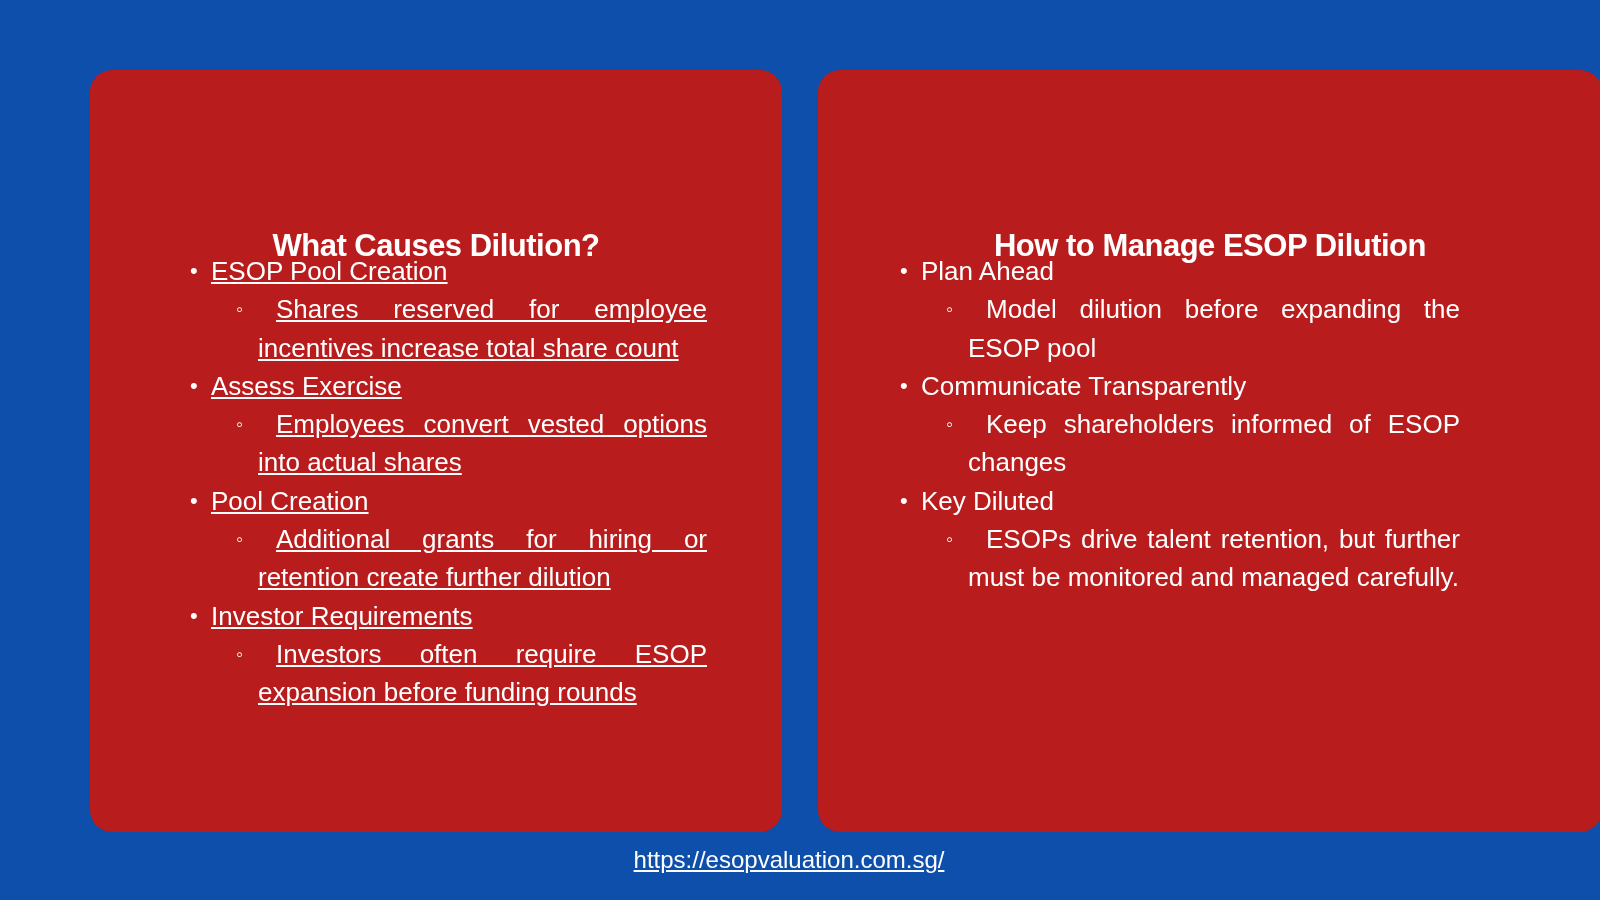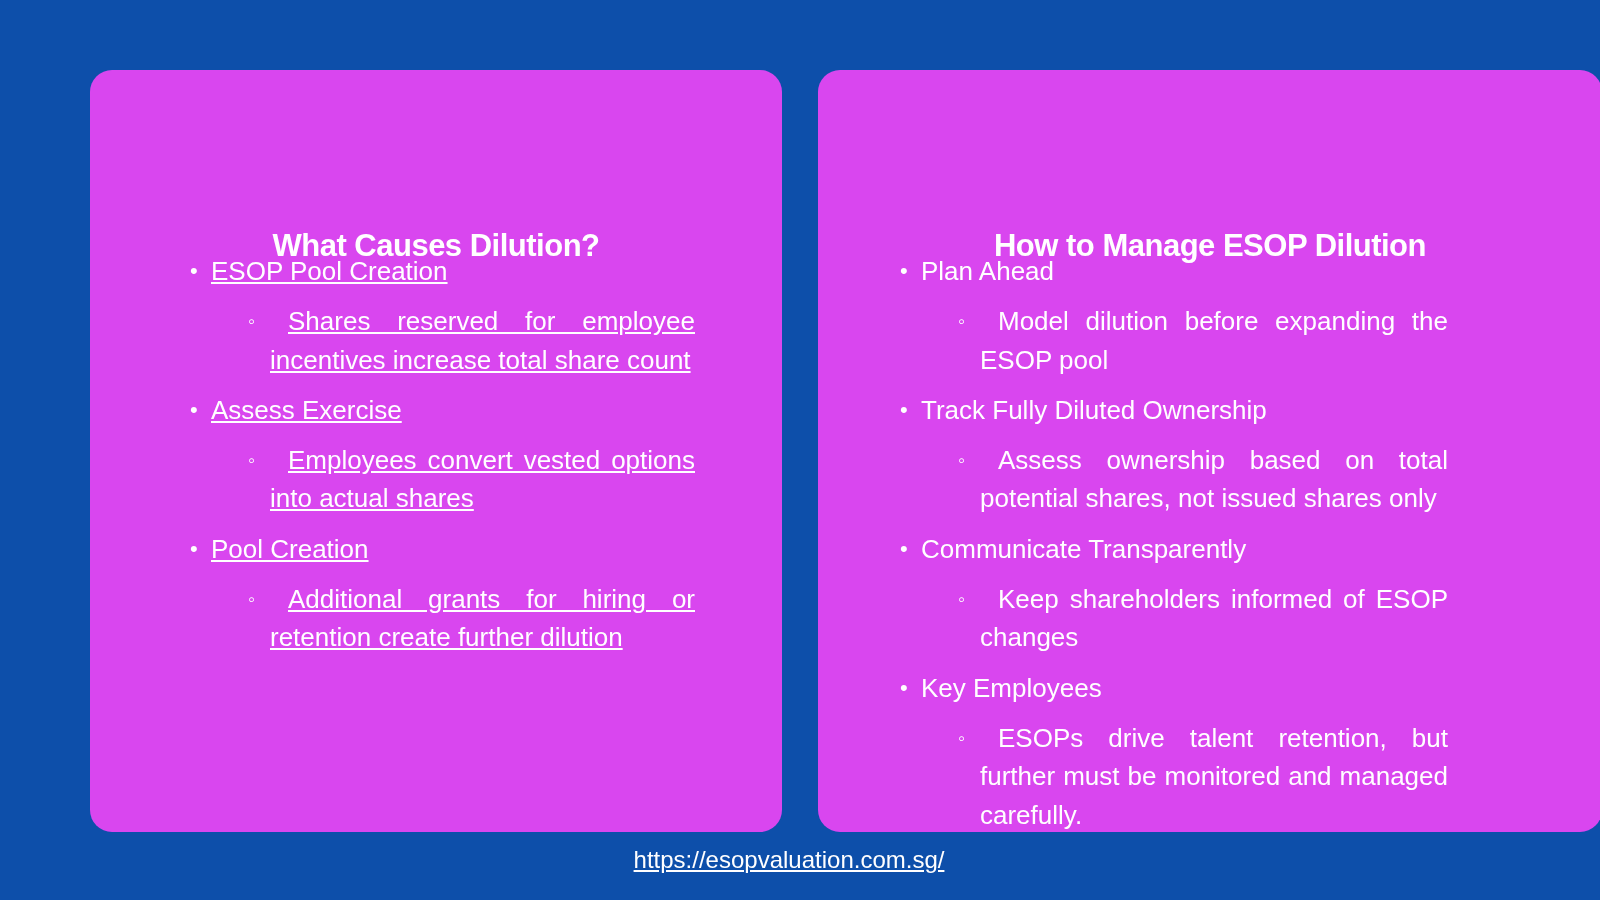--- a/index.html
+++ b/index.html
@@ -5,41 +5,41 @@
   html, body { margin:0; padding:0; }
   body {
     width:1600px; height:900px; overflow:hidden;
     background:#0d4faa;
     font-family:"Liberation Sans", sans-serif;
     color:#ffffff;
     position:relative;
   }
   .card {
     position:absolute; top:70px; height:762px;
-    background:#d946ef; border-radius:22px;
+    background:#b91c1c; border-radius:22px;
     box-sizing:border-box;
   }
   .card.left { left:90px; width:692px; }
   .card.right { left:818px; width:784px; }
   .card-title {
     position:absolute; top:158px; left:0; right:0;
     text-align:center; font-weight:bold; font-size:31px;
     letter-spacing:-0.5px;
   }
   ul.main {
     position:absolute; top:182px; margin:0; padding:0; list-style:none;
     font-size:26px; line-height:38.3px;
   }
   .card.left ul.main { left:100px; width:517px;text-decoration:underline; }
   .card.right ul.main { left:82px; width:560px; }
   ul.main > li { position:relative; padding-left:21px; }
   ul.main > li::before {
     content:"•"; position:absolute; left:0; top:0; font-size:22px;
   }
-  ul.sub { margin:12px; padding:0 0 0 47px; list-style:none; }
+  ul.sub { margin:0; padding:0 0 0 47px; list-style:none; }
   ul.sub > li { position:relative; text-align:justify; text-indent:18px; }
   ul.sub > li::before {
     content:"◦"; position:absolute; left:-22px; top:0; font-size:20px; text-indent:0;
   }
   .footer {
     position:absolute; top:846px; left:0; width:1578px; text-align:center;
     font-size:24px;
     text-decoration:underline;
   }
 </style>
@@ -54,38 +54,38 @@
           <li>Shares reserved for employee incentives increase total share count</li>
         </ul></li>
     <li><span>Assess Exercise</span>
       <ul class="sub">
           <li>Employees convert vested options into actual shares</li>
         </ul></li>
     <li><span>Pool Creation</span>
       <ul class="sub">
           <li>Additional grants for hiring or retention create further dilution</li>
         </ul></li>
+    <li><span>Investor Requirements</span>
+      <ul class="sub">
+          <li>Investors often require ESOP expansion before funding rounds</li>
+        </ul></li>
   </ul>
 </div>
 
 <div class="card right">
   <div class="card-title">How to Manage ESOP Dilution</div>
   <ul class="main">
     <li><span>Plan Ahead</span>
       <ul class="sub">
           <li>Model dilution before expanding the ESOP pool</li>
         </ul></li>
-    <li><span>Track Fully Diluted Ownership</span>
-      <ul class="sub">
-          <li>Assess ownership based on total potential shares, not issued shares only</li>
-        </ul></li>
     <li><span>Communicate Transparently</span>
       <ul class="sub">
           <li>Keep shareholders informed of ESOP changes</li>
         </ul></li>
-    <li><span>Key Employees</span>
+    <li><span>Key Diluted</span>
       <ul class="sub">
           <li>ESOPs drive talent retention, but further must be monitored and managed carefully.</li>
         </ul></li>
   </ul>
 </div>
 
 <div class="footer">https://esopvaluation.com.sg/</div>
 
 </body></html>

